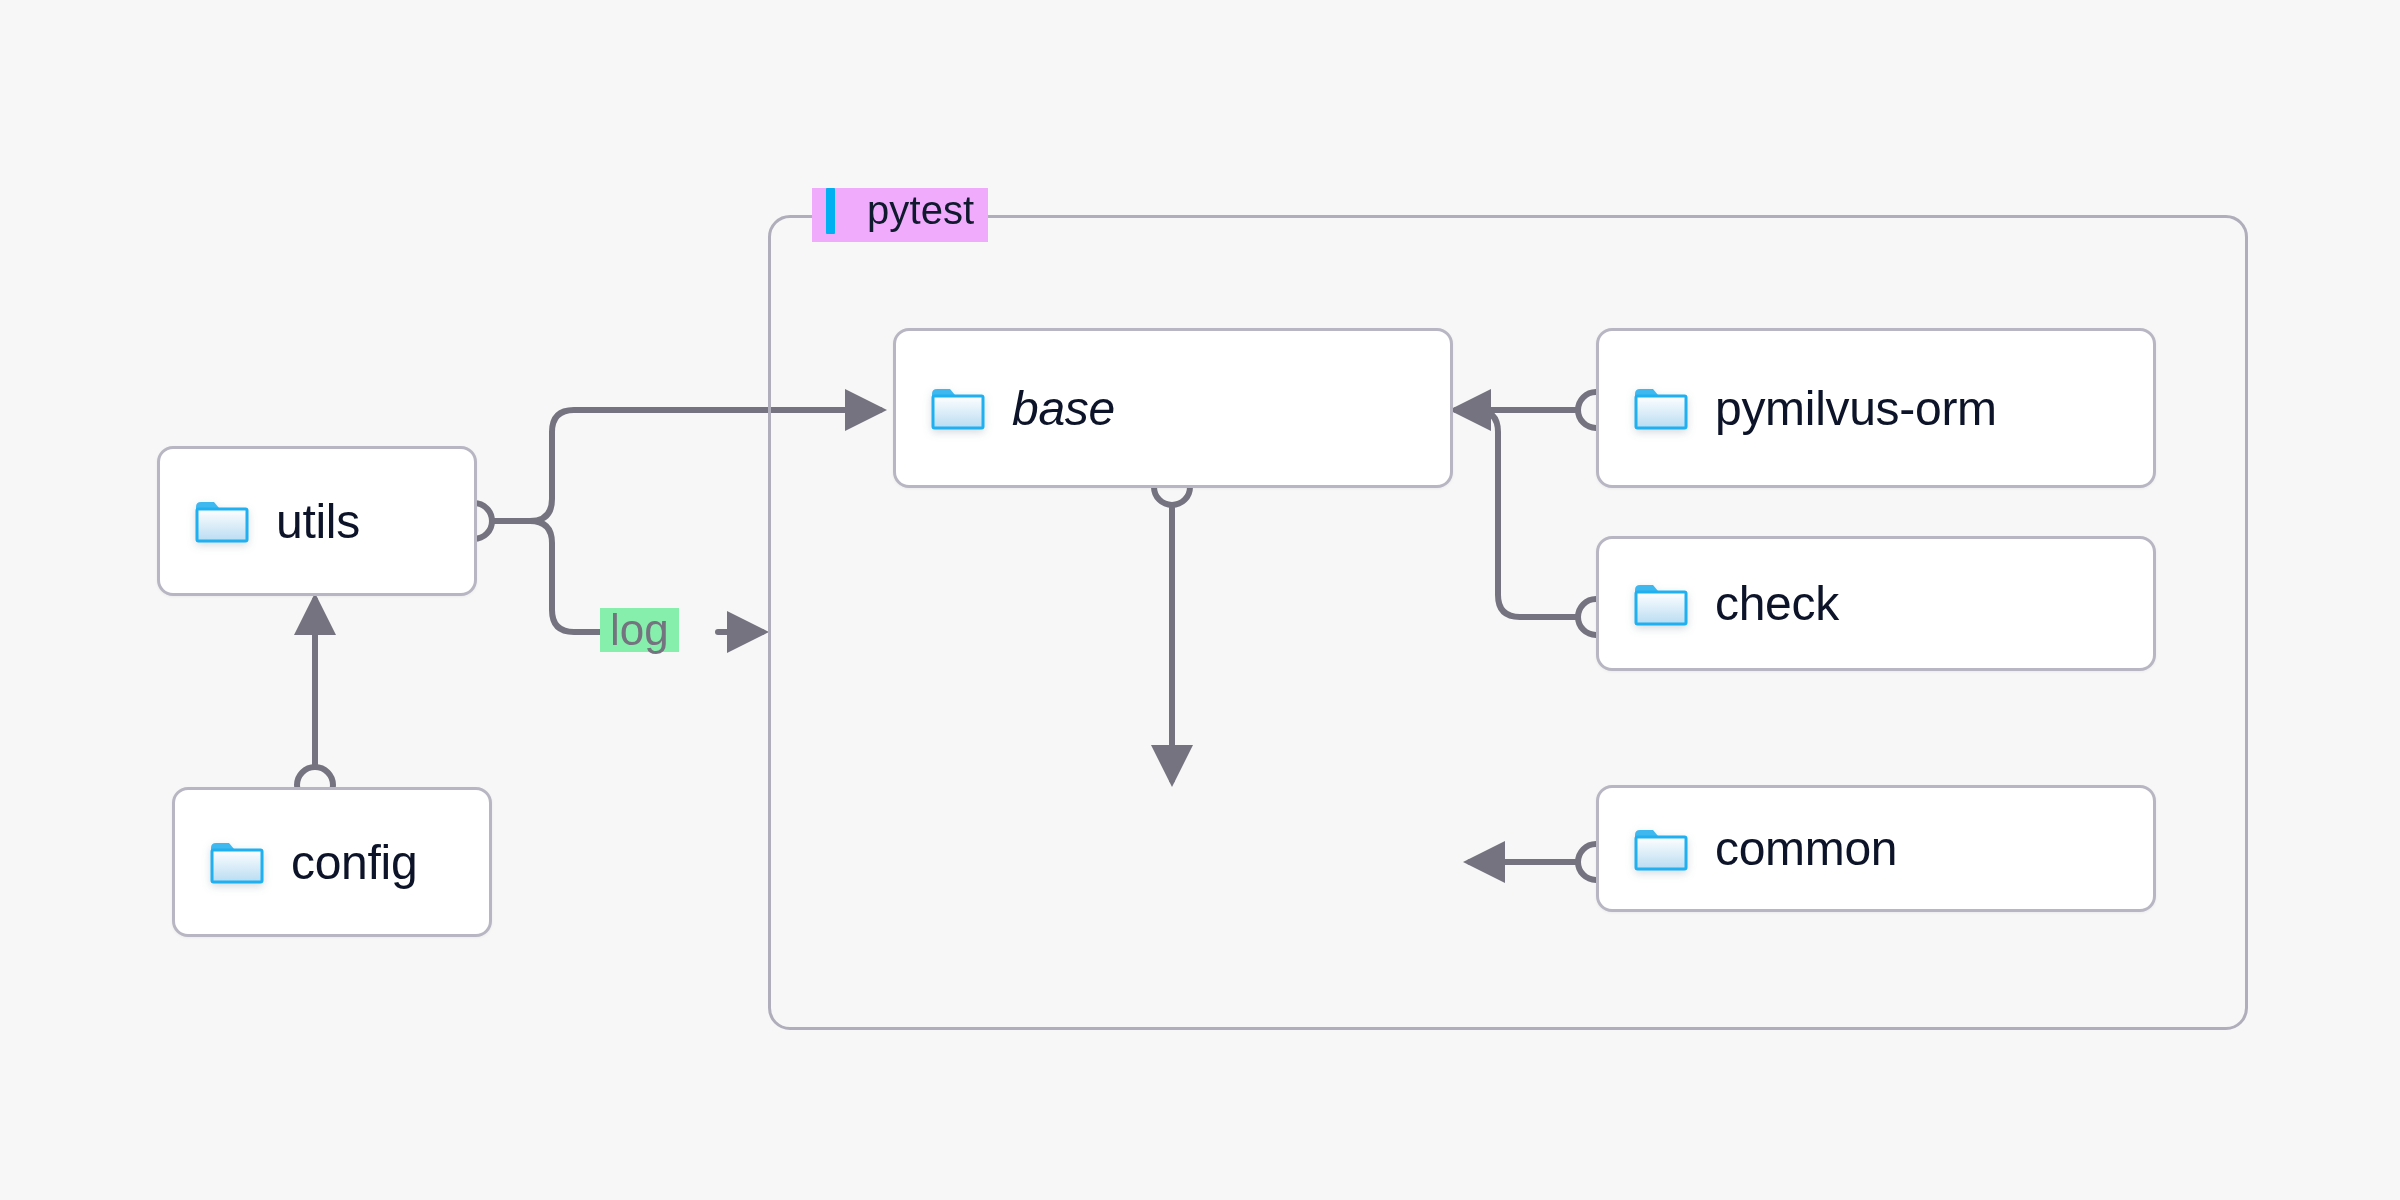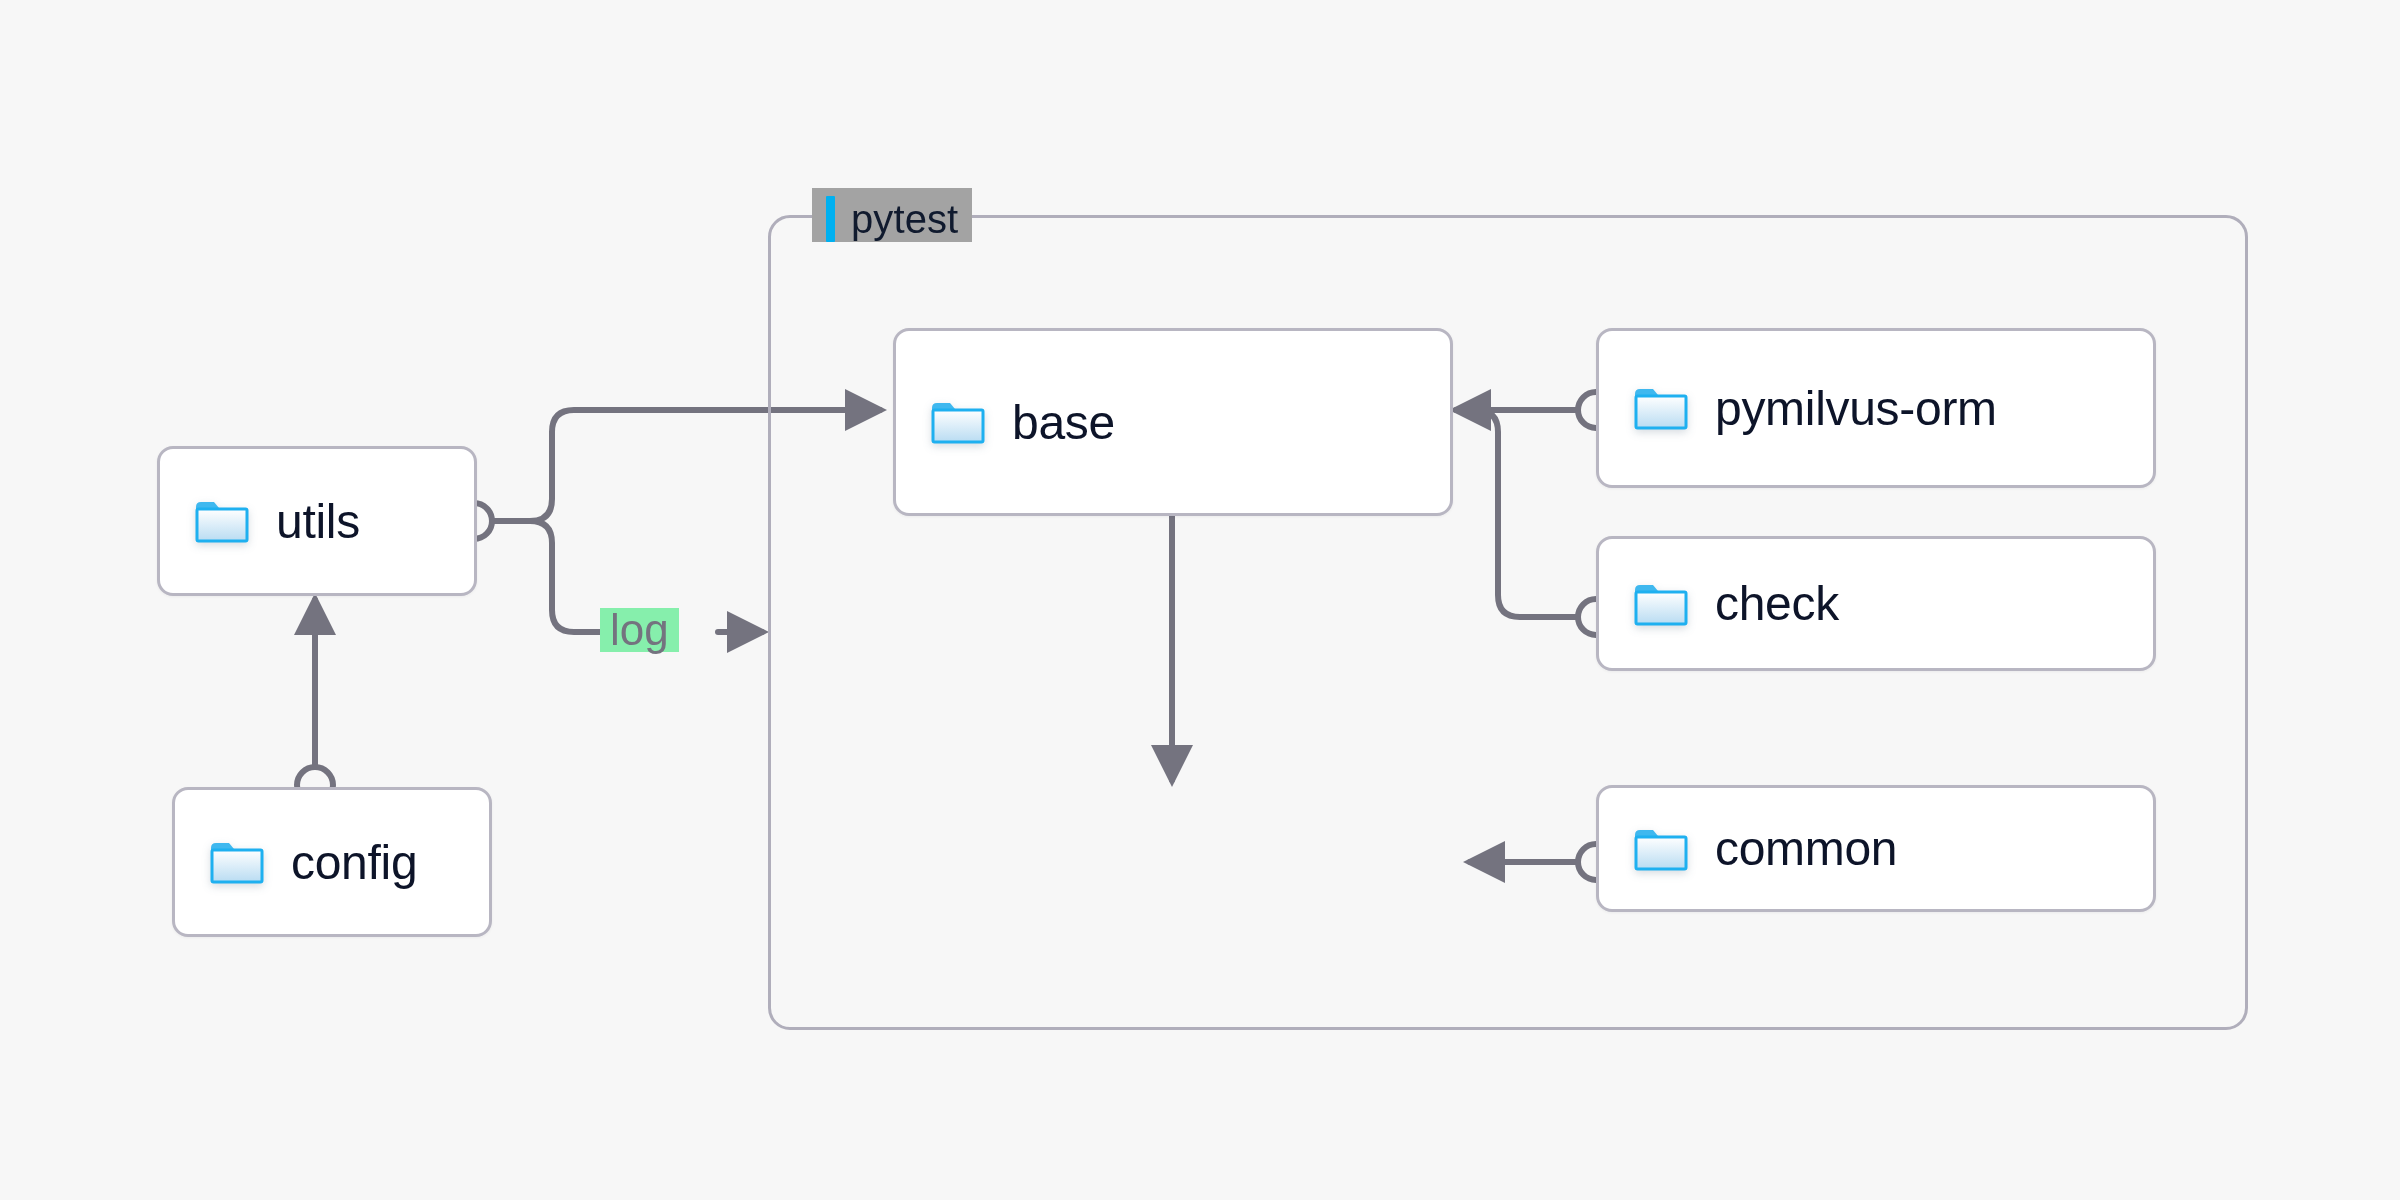--- a/index.html
+++ b/index.html
@@ -29,23 +29,23 @@
   .group-box {
     position: absolute;
     border: 3px solid #b0aebb;
     border-radius: 22px;
     background: transparent;
     box-sizing: border-box;
   }
   .group-label {
     position: absolute;
     display: flex;
-    align-items: flex-end;
-    gap: 16px;
-    background: #a3a3a3;
+    align-items: flex-start;
+    gap: 32px;
+    background: #f0abfc;
     padding: 0 14px;
     height: 54px;
   }
   .group-bar {
     width: 9px;
     height: 46px;
     background: #00b0f0;
     border-radius: 1px;
     flex: none;
   }
@@ -159,21 +159,21 @@
   <div class="node" style="left:157px; top:787px; width:320px; height:150px;margin-left:15px;">
     <span class="folder-icon">
       <svg viewBox="0 0 56 46" width="56" height="46">
         <path d="M2 9 Q2 4 7 4 L20 4 L25 10 L49 10 Q54 10 54 15 L54 15 L2 15 Z" fill="#3fb8ef"></path>
         <rect x="3" y="11" width="50" height="32" rx="1.5" fill="url(#folderGrad)" stroke="#1eb0f0" stroke-width="3"></rect>
       </svg>
     </span>
     <span class="node-label">config</span>
   </div>
 
-  <div class="node" style="left:893px; top:328px; width:560px; height:188px;">
+  <div class="node" style="left:893px; top:328px; width:560px; height:160px;font-style:italic;">
     <span class="folder-icon">
       <svg viewBox="0 0 56 46" width="56" height="46">
         <path d="M2 9 Q2 4 7 4 L20 4 L25 10 L49 10 Q54 10 54 15 L54 15 L2 15 Z" fill="#3fb8ef"></path>
         <rect x="3" y="11" width="50" height="32" rx="1.5" fill="url(#folderGrad)" stroke="#1eb0f0" stroke-width="3"></rect>
       </svg>
     </span>
     <span class="node-label">base</span>
   </div>
 
 

